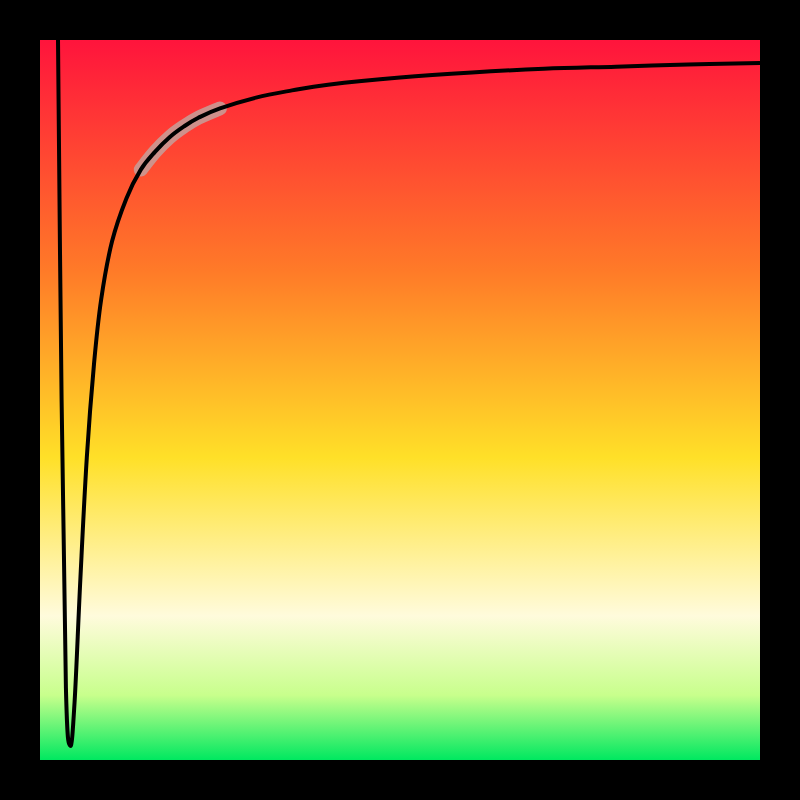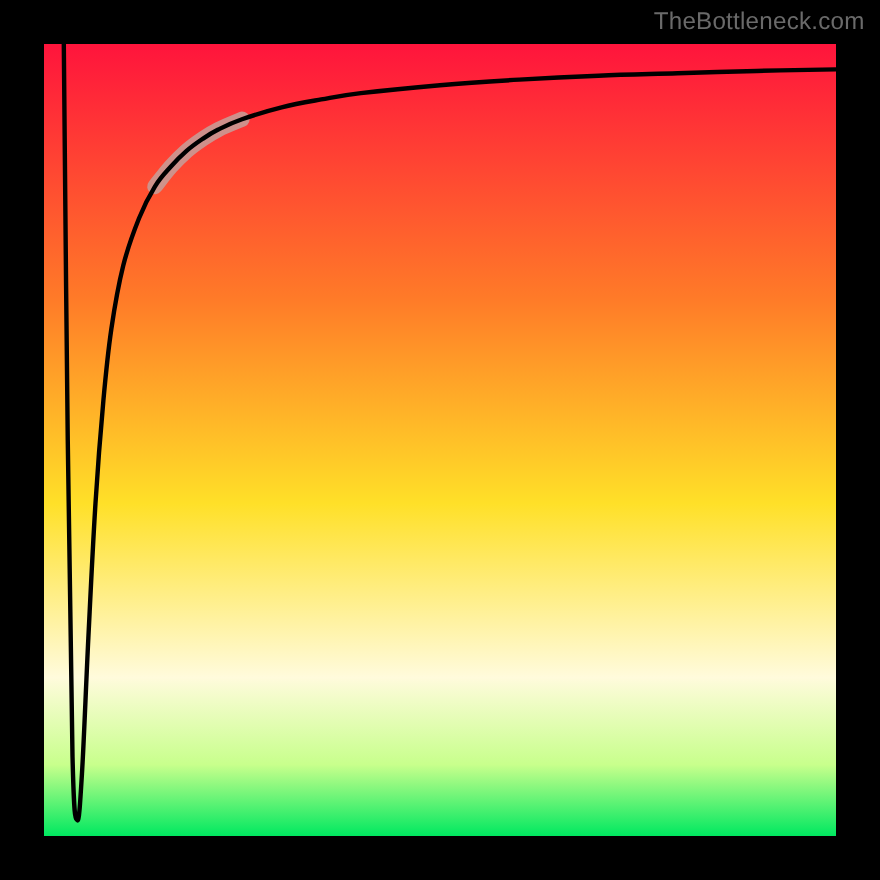--- a/index.html
+++ b/index.html
@@ -39,21 +39,20 @@
     font-weight: 400;
     letter-spacing: 0.2px;
     user-select: none;
   }
 </style>
 </head>
 <body>
 
 <div class="frame">
 
-  <div class="attribution">TheBottleneck.com</div>
 
   <div class="plot">
     <svg id="plot-svg" viewBox="0 0 720 720">
       <defs>
         <linearGradient id="bg-grad" x1="0" y1="0" x2="0" y2="1">
           <stop id="g0" offset="0%" stop-color="#FF143C"></stop>
           <stop id="g1" offset="32%" stop-color="#FF7A28"></stop>
           <stop id="g2" offset="58%" stop-color="#FFE028"></stop>
           <stop id="g3" offset="80%" stop-color="#FFFBDC"></stop>
           <stop id="g4" offset="91%" stop-color="#C8FF8C"></stop>

